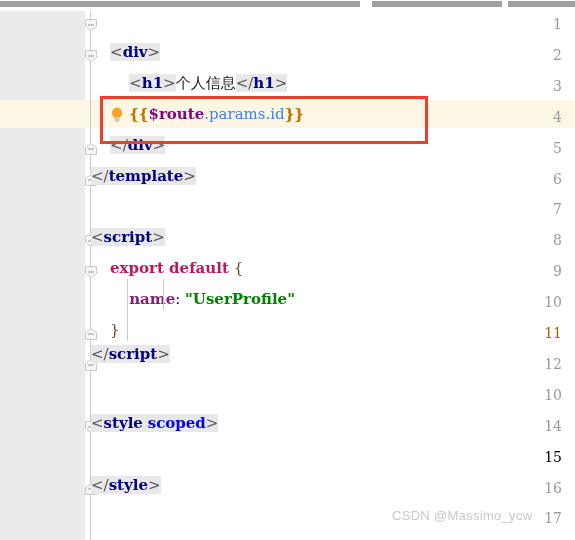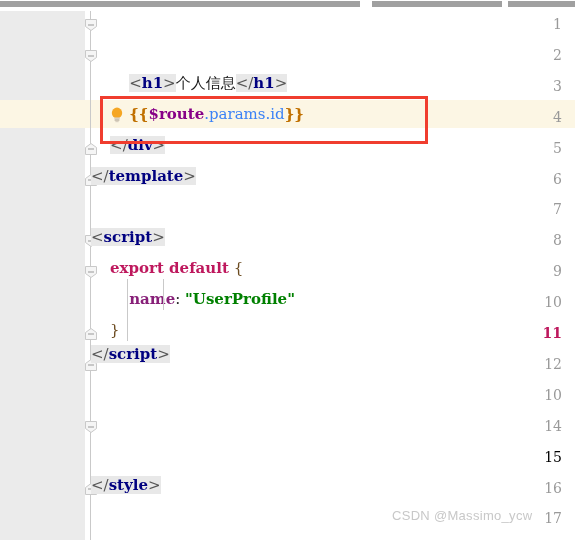--- a/index.html
+++ b/index.html
@@ -113,21 +113,21 @@
       <div class="lineno" style="top: 14px; color: rgb(153, 153, 153);">1</div>
       <div class="lineno" style="top: 44.9px; color: rgb(153, 153, 153);">2</div>
       <div class="lineno" style="top: 75.8px; color: rgb(153, 153, 153);">3</div>
       <div class="lineno" style="top: 106.7px; color: rgb(153, 153, 153);">4</div>
       <div class="lineno" style="top: 137.6px; color: rgb(153, 153, 153);">5</div>
       <div class="lineno" style="top: 168.5px; color: rgb(153, 153, 153);">6</div>
       <div class="lineno" style="top: 199.4px; color: rgb(153, 153, 153);">7</div>
       <div class="lineno" style="top: 230.3px; color: rgb(153, 153, 153);">8</div>
       <div class="lineno" style="top: 261.2px; color: rgb(153, 153, 153);">9</div>
       <div class="lineno" style="top: 292.1px; color: rgb(153, 153, 153);">10</div>
-      <div class="lineno" style="top: 323px; color: #be185d; font-weight: bold;">11</div>
+      <div class="lineno" style="top: 323px; color: #a16207;">11</div>
       <div class="lineno" style="top: 353.9px; color: rgb(153, 153, 153);">12</div>
       <div class="lineno" style="top: 384.8px; color: rgb(153, 153, 153);">10</div>
       <div class="lineno" style="top: 415.7px; color: rgb(153, 153, 153);">14</div>
       <div class="lineno" style="top: 446.6px; color: #000000;">15</div>
       <div class="lineno" style="top: 477.5px; color: rgb(153, 153, 153);">16</div>
       <div class="lineno" style="top: 508.4px; color: rgb(153, 153, 153);">17</div>
     </div>
 
   <div class="foldcol" id="foldcol">
       <div class="foldline" style="top: 8px; height: 520px;"></div>
@@ -187,31 +187,33 @@
       </div>
       <div class="fold" style="top: 471.5px;">
         <svg width="12" height="12" viewBox="0 0 12 12">
           <polygon points="6,0.5 11.5,4.5 11.5,11.5 0.5,11.5 0.5,4.5" fill="#f5f5f5" stroke="#c9c9c9" stroke-width="1"></polygon>
           <rect x="3" y="5.5" width="6" height="1" fill="#9a9a9a"></rect>
         </svg>
       </div>
     </div>
 
   <div class="code" id="code">
+      <div class="cline" style="top: 30.9px;"><span class="t-text">    </span><span class="t-bracket hl-tag">&lt;</span><span class="t-tag hl-tag">div</span><span class="t-bracket hl-tag">&gt;</span></div>
       <div class="cline" style="top: 61.8px;"><span class="t-text">        </span><span class="t-bracket hl-tag">&lt;</span><span class="t-tag hl-tag">h1</span><span class="t-bracket hl-tag">&gt;</span><span class="t-text">个人信息</span><span class="t-bracket hl-tag">&lt;/</span><span class="t-tag hl-tag">h1</span><span class="t-bracket hl-tag">&gt;</span></div>
       <div class="cline" style="top: 92.7px;"><span class="t-text">        </span><span class="t-brace">{{</span><span class="t-expr-b">$route</span><span class="t-expr">.params.id</span><span class="t-brace">}}</span></div>
       <div class="cline" style="top: 123.6px;"><span class="t-text">    </span><span class="t-bracket hl-tag">&lt;/</span><span class="t-tag hl-tag">div</span><span class="t-bracket hl-tag">&gt;</span></div>
       <div class="cline" style="top: 154.5px;"><span class="t-bracket hl-tag">&lt;/</span><span class="t-tag hl-tag">template</span><span class="t-bracket hl-tag">&gt;</span></div>
       <div class="cline" style="top: 185.4px;"></div>
       <div class="cline" style="top: 216.3px;"><span class="t-bracket hl-tag">&lt;</span><span class="t-tag hl-tag">script</span><span class="t-bracket hl-tag">&gt;</span></div>
       <div class="cline" style="top: 247.2px;"><span class="t-text">    </span><span class="t-kw">export default</span><span class="t-text"> </span><span class="t-punct">{</span></div>
       <div class="cline" style="top: 278.1px;"><span class="t-text">        </span><span class="t-prop">name</span><span class="t-op">: </span><span class="t-str">"UserProfile"</span></div>
       <div class="cline" style="top: 309px;"><span class="t-text">    </span><span class="t-punct">}</span></div>
       <div class="cline" style="top: 333px;"><span class="t-bracket hl-tag">&lt;/</span><span class="t-tag hl-tag">script</span><span class="t-bracket hl-tag">&gt;</span></div>
       <div class="cline" style="top: 370.8px;"></div>
+      <div class="cline" style="top: 401.7px;"><span class="t-bracket hl-tag">&lt;</span><span class="t-tag hl-tag">style</span><span class="t-text hl-tag"> </span><span class="t-attr hl-tag">scoped</span><span class="t-bracket hl-tag">&gt;</span></div>
       <div class="cline" style="top: 432.6px;"></div>
       <div class="cline" style="top: 463.5px;"><span class="t-bracket hl-tag">&lt;/</span><span class="t-tag hl-tag">style</span><span class="t-bracket hl-tag">&gt;</span></div>
       <div class="cline" style="top: 494.4px;"></div>
       <div class="iguide" style="left: 36.08px; top: 268.1px; height: 61.8px;"></div>
       <div class="iguide" style="left: 72.16px; top: 268.1px; height: 30.9px;"></div>
     </div>
 
   <div class="bulb" id="bulb" style="left: 108px; top: 105.7px;">
     <svg width="18" height="18" viewBox="0 0 18 18">
       <ellipse cx="9" cy="7" rx="5.2" ry="5.4" fill="#f5a623"></ellipse>

